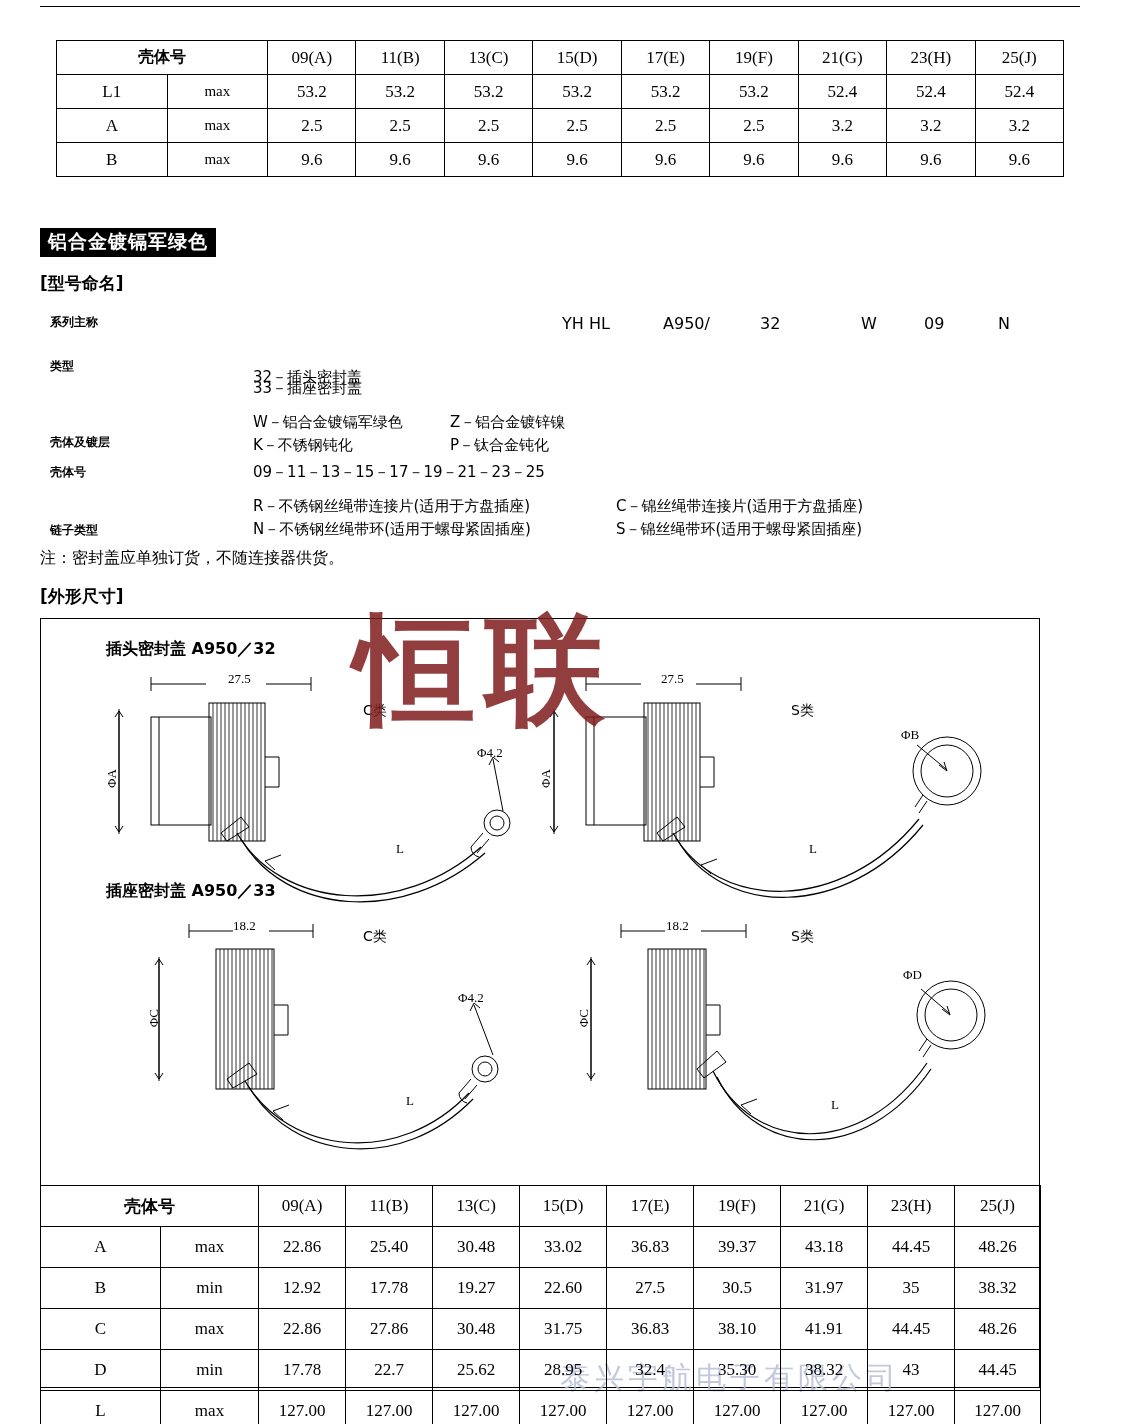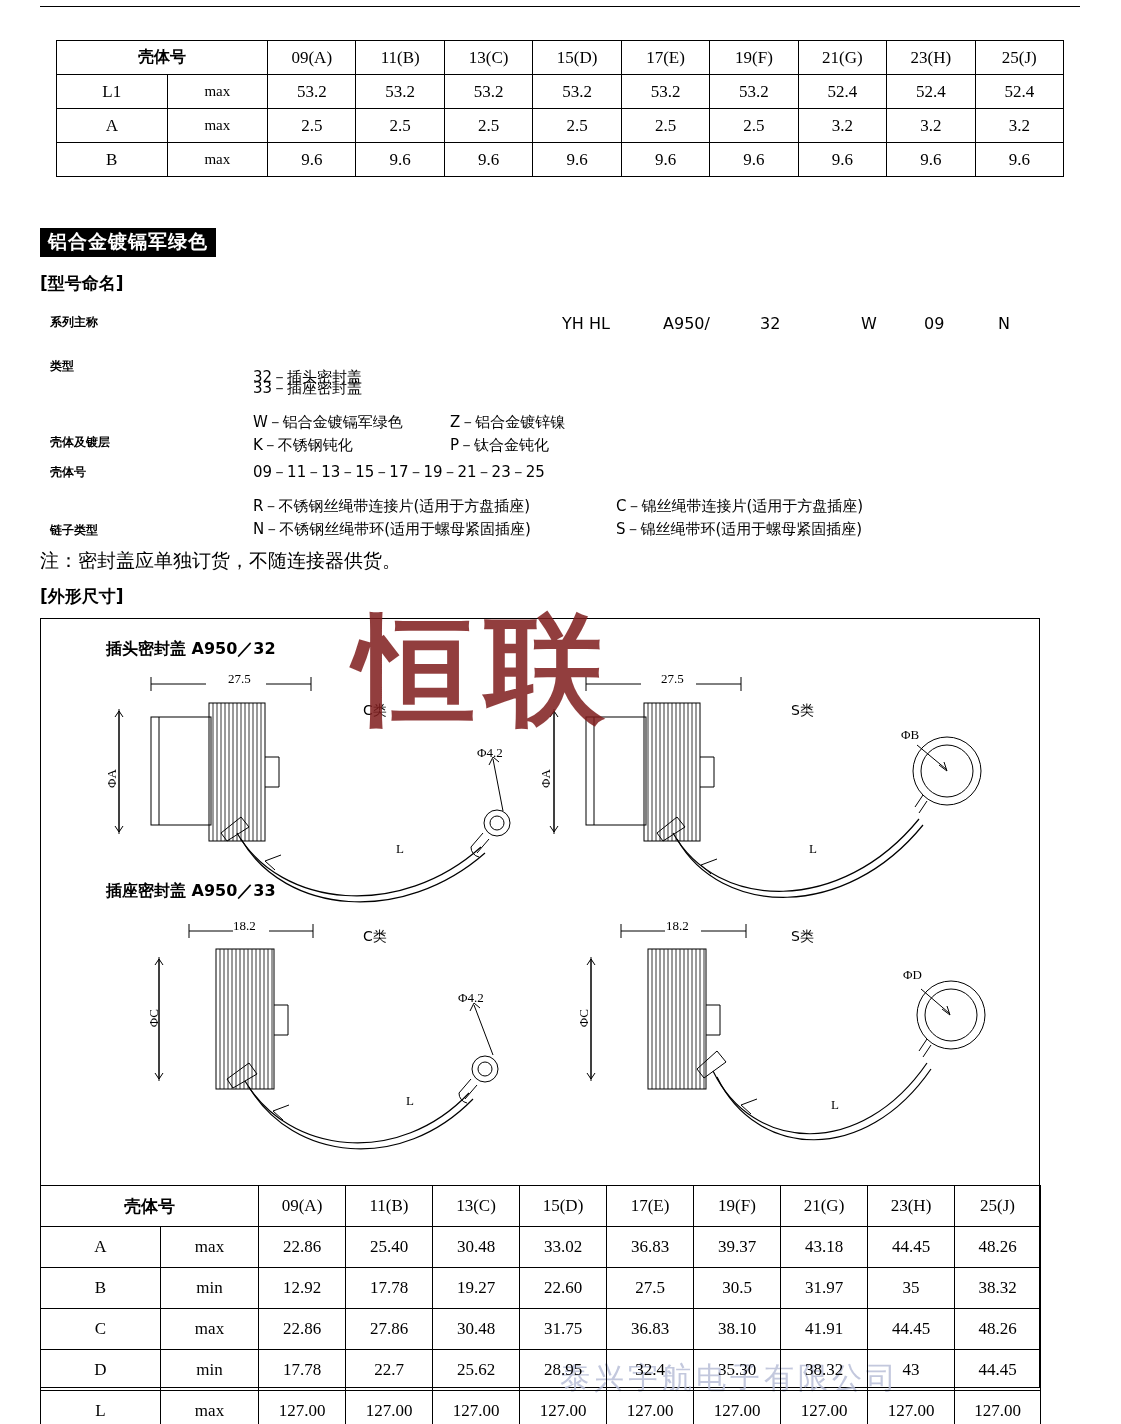--- a/index.html
+++ b/index.html
@@ -112,21 +112,21 @@
     font-family: "DejaVu Sans", sans-serif;
     font-size: 16px;
     white-space: nowrap;
   }
 
   .note-line {
     position: absolute;
     left: 40px;
     top: 548px;
     font-family: "DejaVu Sans", sans-serif;
-    font-size: 19px;
+    font-size: 16px;
     white-space: nowrap;
   }
 
   
   #drawing-frame {
     position: absolute;
     left: 40px;
     top: 618px;
     width: 1000px;
     height: 770px;

